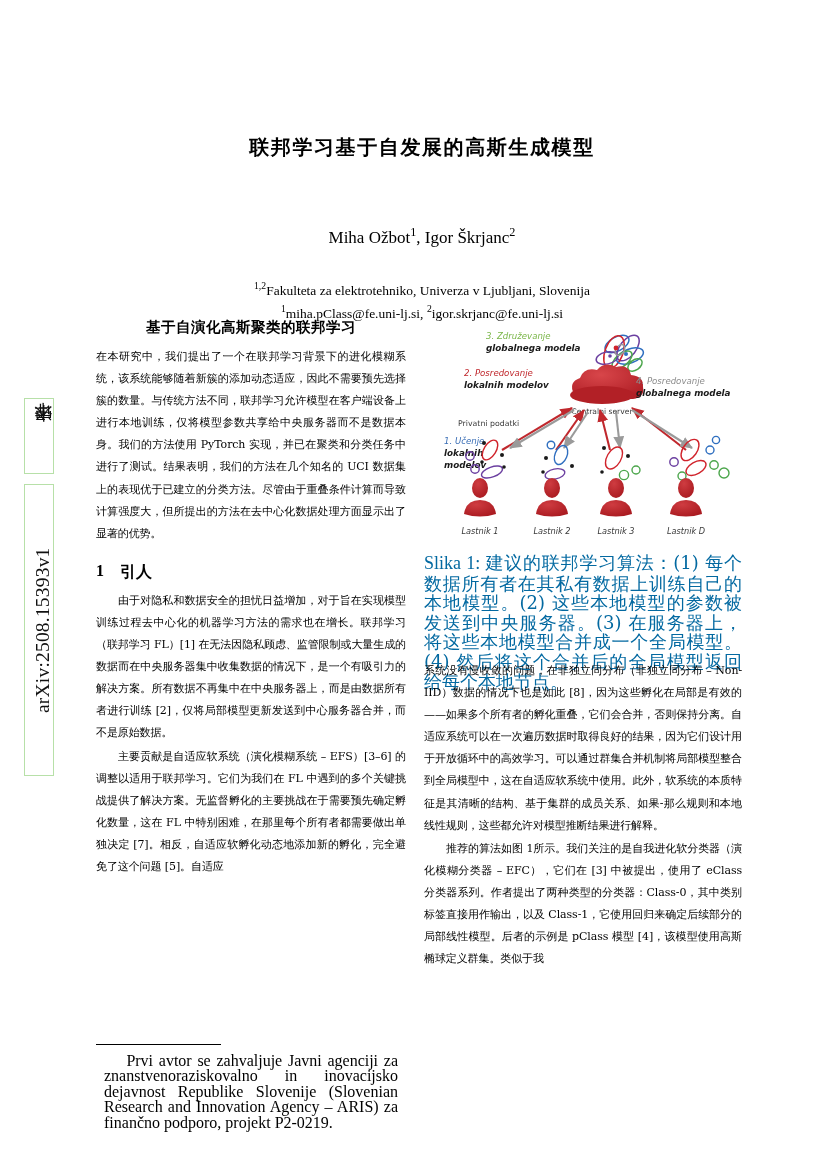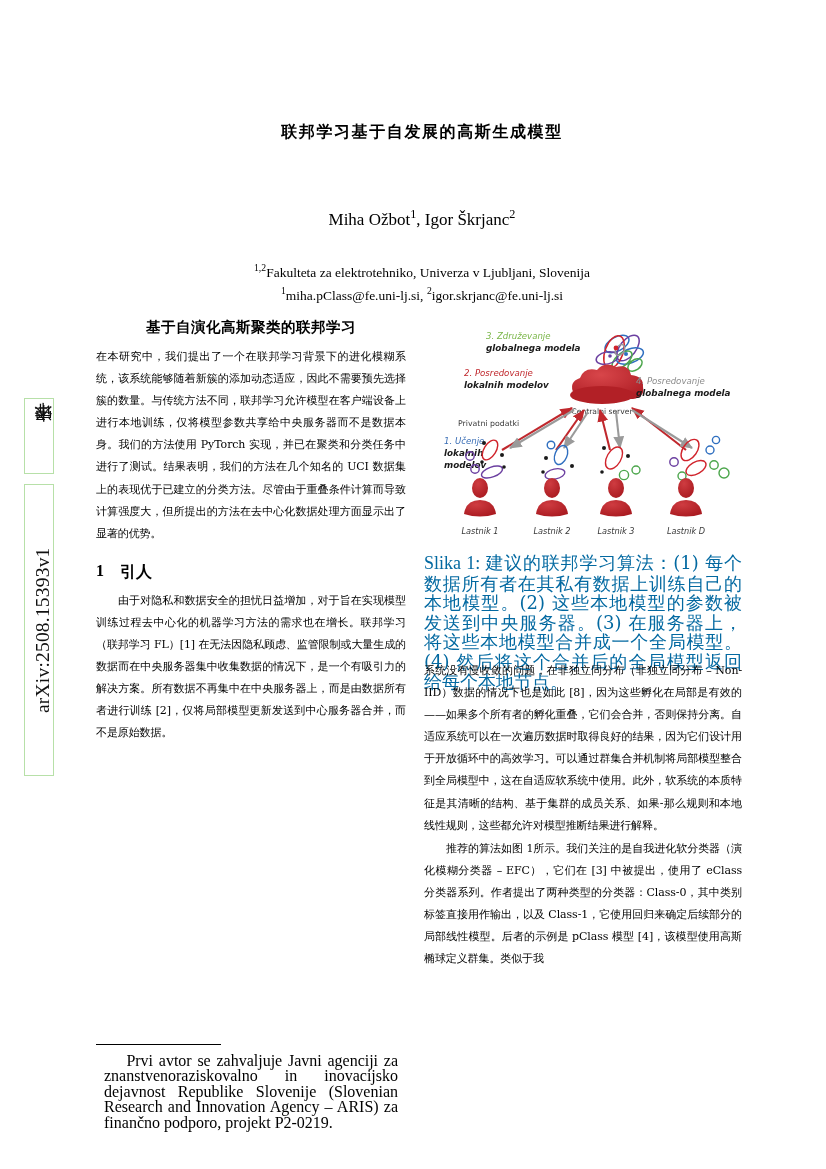--- a/index.html
+++ b/index.html
@@ -64,24 +64,24 @@
   .title-block {
     position: absolute;
     left: 88px;
     top: 122px;
     width: 668px;
     text-align: center;
   }
   .paper-title {
     font-family: "DejaVu Sans", sans-serif;
     font-weight: bold;
-    font-size: 16px;
+    font-size: 20px;
     letter-spacing: 1.6px;
     color: #000;
-    margin: 0;
+    margin: 12px;
   }
   .authors {
     margin-top: 64px;
     font-size: 17px;
     color: #000;
   }
   .affil {
     margin-top: 28px;
     font-size: 13.5px;
     line-height: 19px;
@@ -196,20 +196,21 @@
   <div class="col col-left">
     <div class="abs-head">基于自演化高斯聚类的联邦学习</div>
     <p class="zh">在本研究中，我们提出了一个在联邦学习背景下的进化模糊系统，该系统能够随着新簇的添加动态适应，因此不需要预先选择簇的数量。与传统方法不同，联邦学习允许模型在客户端设备上进行本地训练，仅将模型参数共享给中央服务器而不是数据本身。我们的方法使用 PyTorch 实现，并已在聚类和分类任务中进行了测试。结果表明，我们的方法在几个知名的 UCI 数据集上的表现优于已建立的分类方法。尽管由于重叠条件计算而导致计算强度大，但所提出的方法在去中心化数据处理方面显示出了显著的优势。</p>
 
     <div class="sec-head">
       <span class="sec-num">1</span>
       <span>引人</span>
     </div>
 
     <p class="zh indent">由于对隐私和数据安全的担忧日益增加，对于旨在实现模型训练过程去中心化的机器学习方法的需求也在增长。联邦学习（联邦学习 FL）[1] 在无法因隐私顾虑、监管限制或大量生成的数据而在中央服务器集中收集数据的情况下，是一个有吸引力的解决方案。所有数据不再集中在中央服务器上，而是由数据所有者进行训练 [2]，仅将局部模型更新发送到中心服务器合并，而不是原始数据。</p>
+    <p class="zh indent">主要贡献是自适应软系统（演化模糊系统 – EFS）[3–6] 的调整以适用于联邦学习。它们为我们在 FL 中遇到的多个关键挑战提供了解决方案。无监督孵化的主要挑战在于需要预先确定孵化数量，这在 FL 中特别困难，在那里每个所有者都需要做出单独决定 [7]。相反，自适应软孵化动态地添加新的孵化，完全避免了这个问题 [5]。自适应</p>
   </div>
 
   <div class="footnote">
     <div class="fn-rule"></div>
     <p class="fn-text">Prvi avtor se zahvaljuje Javni agenciji za znanstvenoraziskovalno in inovacijsko dejavnost Republike Slovenije (Slovenian Research and Innovation Agency – ARIS) za finančno podporo, projekt P2-0219.</p>
   </div>
 
   <div class="figure-wrap">
     <svg class="fig-svg" viewBox="0 0 318 224">
       <defs>

